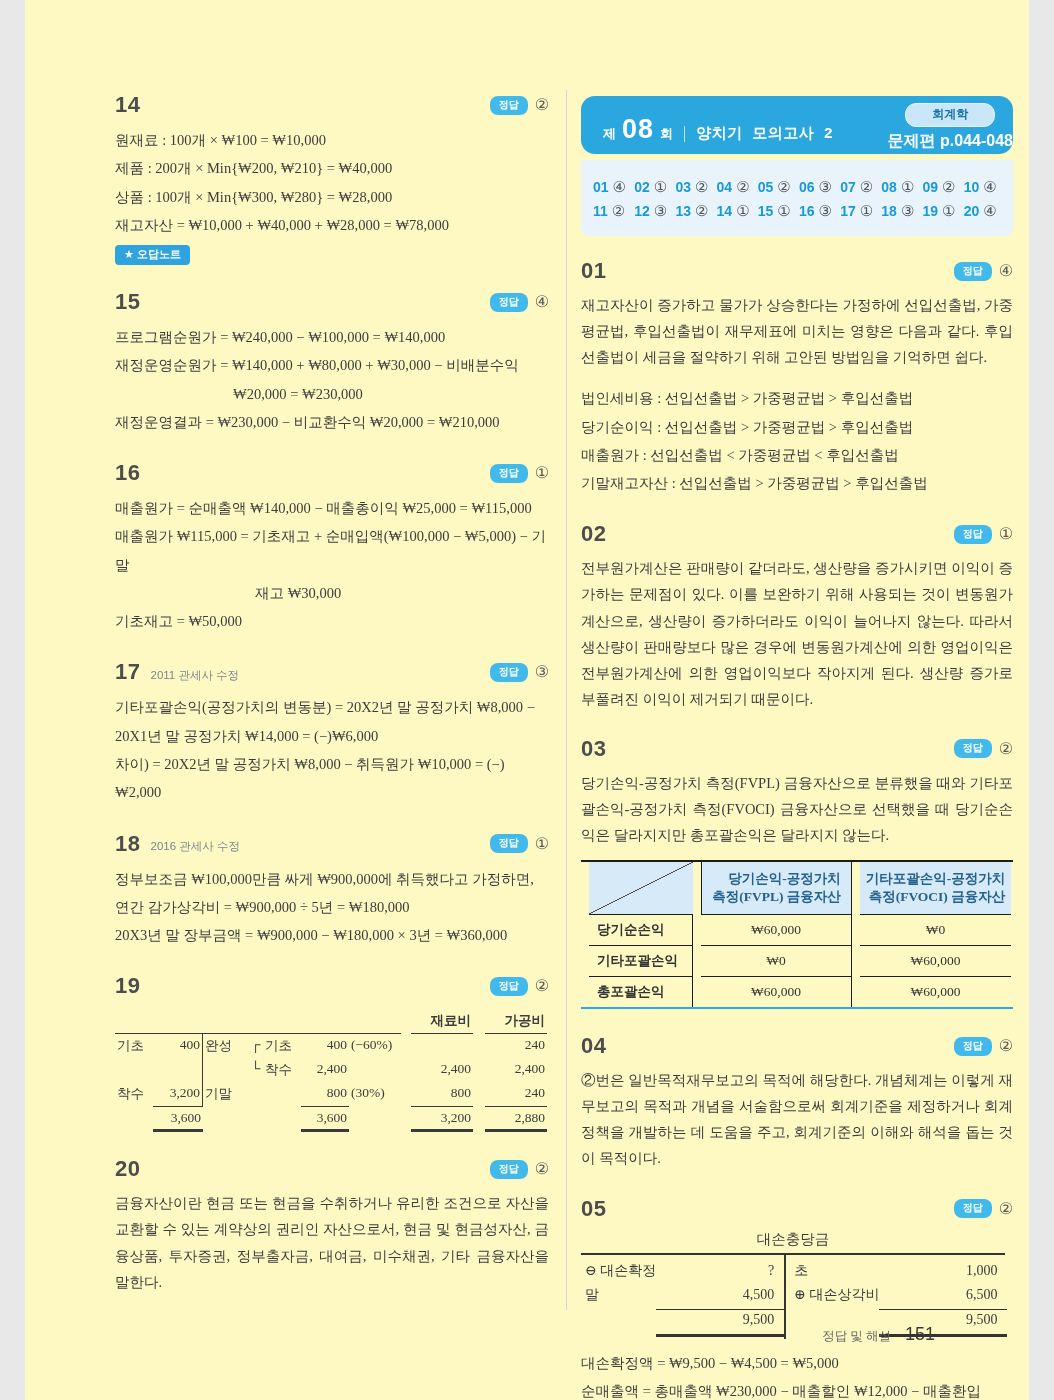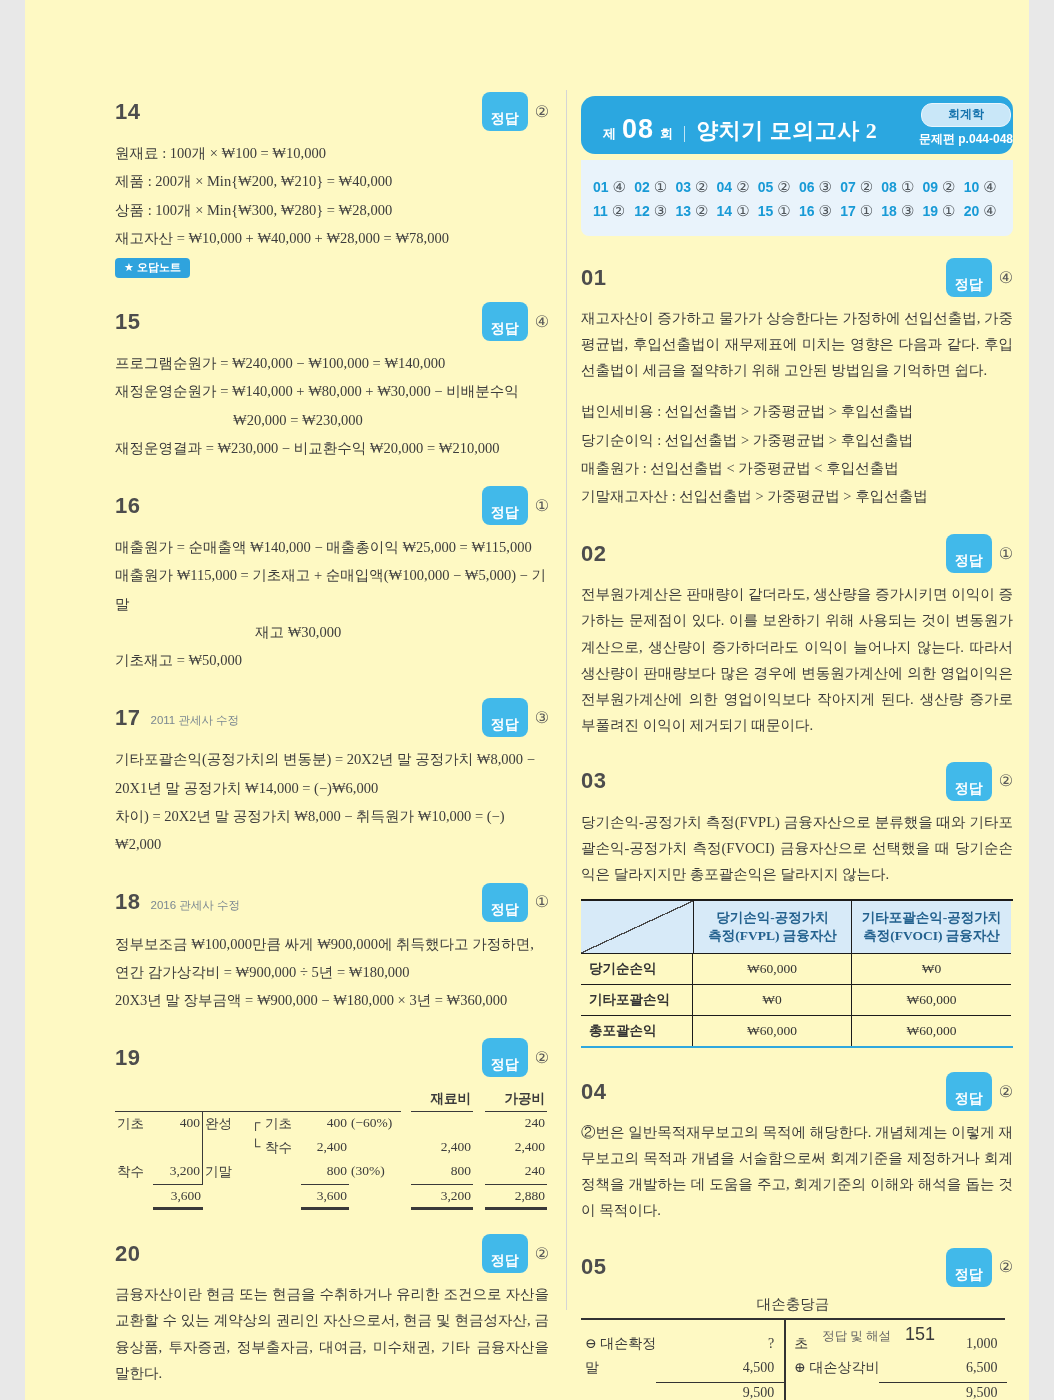--- a/index.html
+++ b/index.html
@@ -9,21 +9,21 @@
   .col-right { position:absolute; left:556px; top:96px;  width:432px; }
   .v-divider { position:absolute; left:541px; top:90px; height:1220px; border-left:1px solid #d5d5d5; }
 
   
   .problem { margin-bottom:24px; }
   .p-head { display:flex; align-items:center; margin-bottom:8px; }
   .p-num { font-family:"Liberation Sans","DejaVu Sans",sans-serif; font-size:22px; font-weight:bold; color:#4d4d4d; letter-spacing:.5px; }
   .p-tag { font-family:"Liberation Sans","DejaVu Sans",sans-serif; font-size:11.5px; color:#7a8791; margin-left:10px; margin-top:6px; }
   .ans-wrap { margin-left:auto; display:flex; align-items:center; gap:7px; }
   .pill { background:#41b9ea; color:#fff; font-family:"Liberation Sans","DejaVu Sans",sans-serif;
-          font-size:14px; font-weight:bold; padding:18px 9px 3px; border-radius:8px; }
+          font-size:10px; font-weight:bold; padding:2px 9px 3px; border-radius:8px; }
   .circ { font-size:16px; color:#5a5a5a; line-height:1; }
   .line { font-size:14.5px; color:#3c3c3c; line-height:1.95; }
   .para { font-size:14.5px; color:#3c3c3c; line-height:1.8; text-align:justify; }
   .ind-a { padding-left:118px; }
   .ind-b { padding-left:140px; }
   .note-pill { display:inline-block; background:#2fa3dd; color:#fff; font-family:"Liberation Sans","DejaVu Sans",sans-serif;
                font-size:11px; font-weight:bold; padding:2px 9px 3px; border-radius:4px; margin:6px 0 4px; }
 
   
   .eu-grid { display:grid; margin-top:10px; font-size:13.5px; color:#3c3c3c;
@@ -34,50 +34,50 @@
   .tline { border-right:1.5px solid #3a3a3a; }
   .hdr { text-align:right; font-weight:bold; }
   .tot { border-top:1.5px solid #3a3a3a; border-bottom:3px solid #3a3a3a; }
 
   
   .mock-header { position:relative; background:#2ba7e0; border-radius:14px; height:58px; padding:10px 14px 0 22px; }
   .mh-title { color:#fff; display:flex; align-items:baseline; gap:6px; margin-top:8px; }
   .mh-pre, .mh-suf { font-family:"Liberation Sans","DejaVu Sans",sans-serif; font-size:13px; font-weight:bold; }
   .mh-num { font-family:"Liberation Sans","DejaVu Sans",sans-serif; font-size:27px; font-weight:bold; letter-spacing:1px; }
   .mh-sep { font-size:16px; opacity:.85; padding:0 4px; }
-  .mh-name { font-family:Liberation Serif, serif; font-size:22px; font-weight:bold; letter-spacing:.5px;text-align:right; }
+  .mh-name { font-family:Liberation Mono, monospace; font-size:15px; font-weight:bold; letter-spacing:.5px;text-align:right; }
   .mh-right { position:absolute; right:0; top:7px; text-align:center; }
   .subject-pill { display:inline-block; background:#c9e7f8; color:#1472ad; font-family:"Liberation Sans","DejaVu Sans",sans-serif;
                   font-size:12px; font-weight:bold; padding:2px 26px 3px; border-radius:11px; border:1px solid #e8f5fd; }
-  .mh-source { color:#fff; font-family:"Liberation Sans","DejaVu Sans",sans-serif; font-size:12px; font-weight:bold; margin-top:4px; }
+  .mh-source { color:#fff; font-family:"Liberation Sans","DejaVu Sans",sans-serif; font-size:16px; font-weight:bold; margin-top:4px; }
 
   .key-band { background:#e9f3fb; border-radius:0 0 8px 8px; margin-top:6px; padding:12px 8px 10px 12px; }
   .key-row { display:flex; gap:0; margin:6px 0; }
   .key-item { display:flex; align-items:center; width:10%; }
   .kq { font-family:"Liberation Sans","DejaVu Sans",sans-serif; font-weight:bold; font-size:14px; color:#189ad6; }
   .ka { font-size:15px; color:#4f555a; margin-left:4px; }
 
   
   .cmp-table { display:grid; grid-template-columns:112px 159px 159px; margin-top:12px;
                border-top:2.5px solid #1c1c1c; border-bottom:2.5px solid #2fa8df;
                font-size:13.5px; color:#333; }
   .cmp-table > div { border-top:1px solid #1c1c1c; display:flex; align-items:center; justify-content:center;
-                     text-align:center; padding:6px 4px; }
+                     text-align:right; padding:6px 4px;margin-left:8px; }
   .cmp-table > div.first-row { border-top:none; }
   .cmp-table > div.cl { border-right:1.5px solid #1c1c1c; }
   .cmp-head { background:#d7eaf8; color:#23618e; font-weight:bold; line-height:1.35; min-height:52px; }
   .diag { background-color:#d7eaf8;
           background-image:linear-gradient(to bottom right, transparent 49.3%, #4a4a4a 49.3%, #4a4a4a 50.7%, transparent 50.7%); }
   .cmp-lab { justify-content:flex-start !important; padding-left:8px !important;font-weight:bold; }
 
   
   .tacct { width:424px; margin:6px 0 10px; font-size:14px; color:#3c3c3c; }
   .tacct-title { text-align:center; padding-bottom:4px; font-size:14.5px; }
   .tacct-body { display:flex; border-top:2px solid #333; }
-  .thalf { flex:1; padding-top:12px; }
+  .thalf { flex:1; padding-top:4px; }
   .thalf.lft { border-right:2px solid #333; padding-right:0; }
   .trow { display:flex; justify-content:space-between; align-items:center; padding:2px 0 2px 4px; }
   .tlabel { white-space:nowrap; }
   .tval { width:128px; text-align:right; padding:2px 10px 2px 0; }
   .tval.subtot { border-top:1.5px solid #333; }
   .tval.grand { border-bottom:3.5px solid #333; font-weight:normal; }
 
   .footer { position:absolute; right:94px; top:1324px; display:flex; align-items:baseline; gap:14px; }
   .footer-label { font-size:12.5px; color:#666; }
   .footer-page { font-family:"Liberation Sans","DejaVu Sans",sans-serif; font-size:18px; color:#3a3a3a; }

